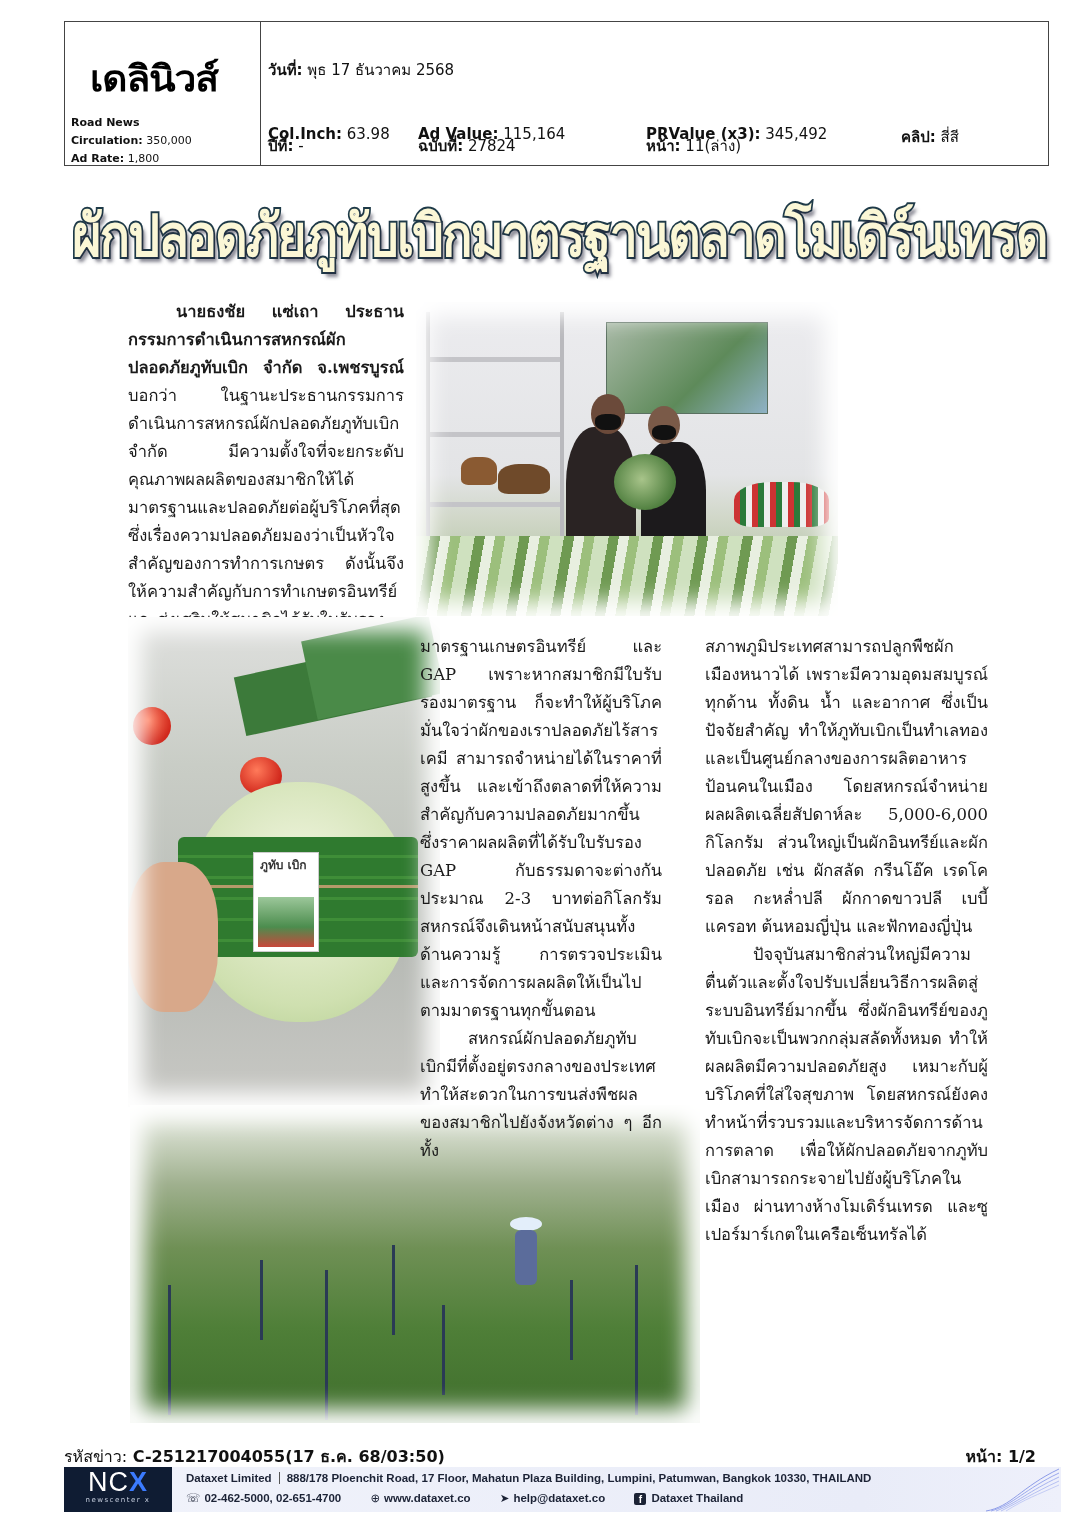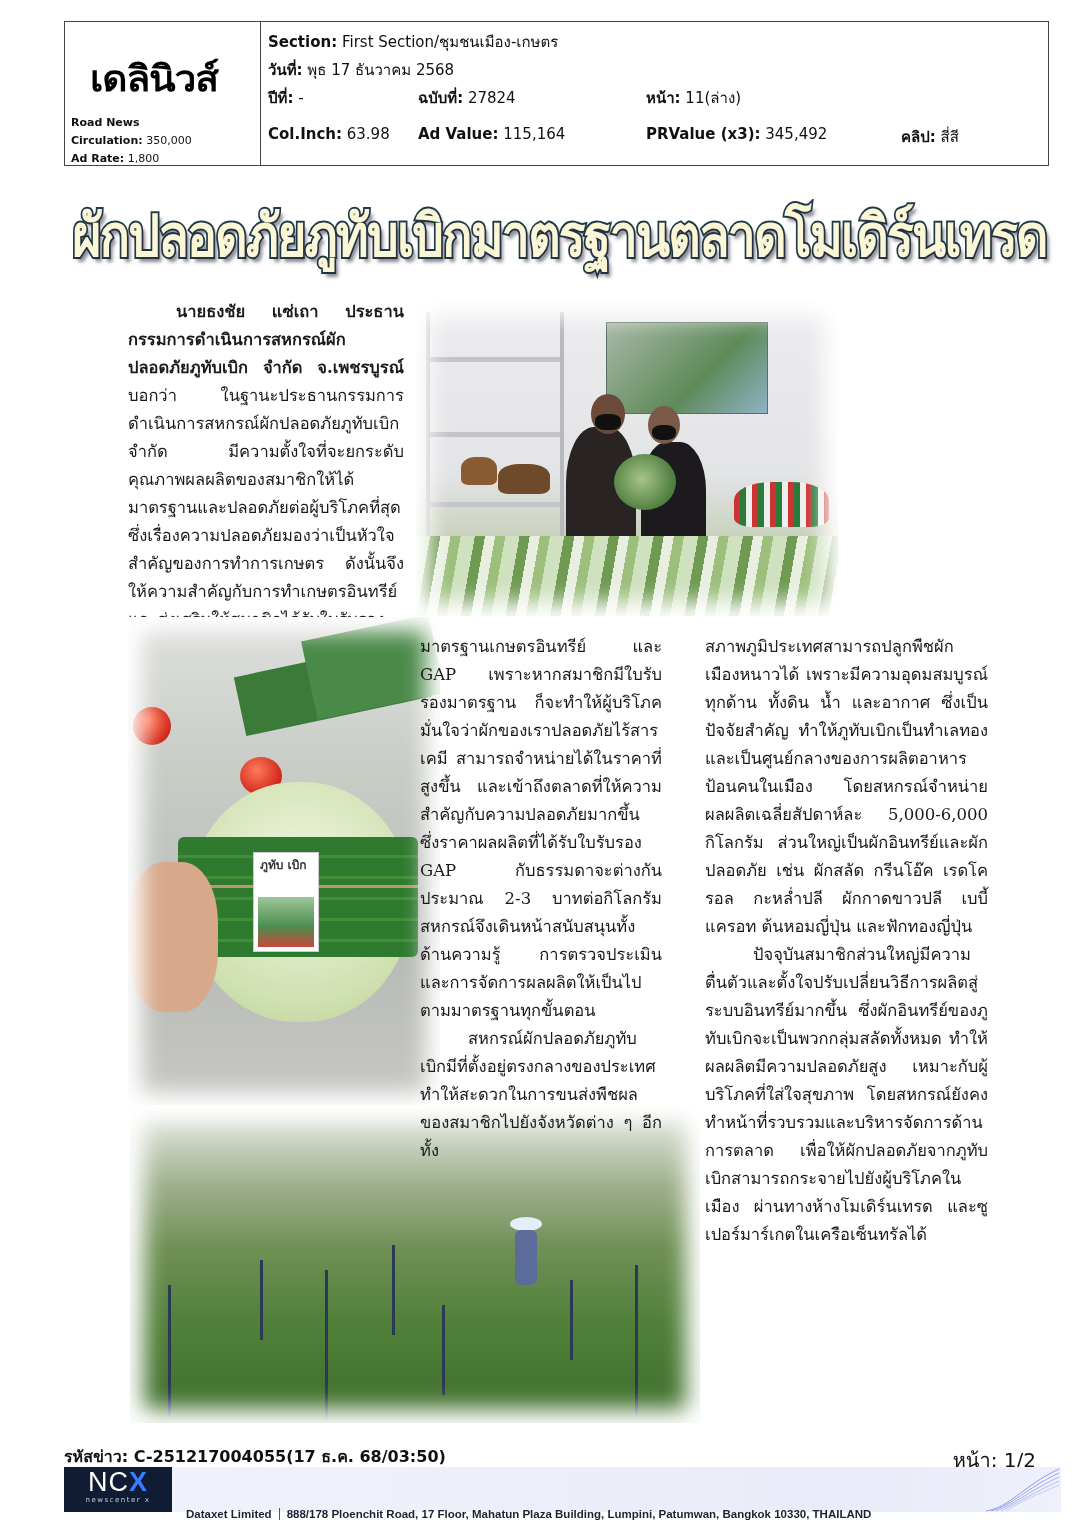--- a/index.html
+++ b/index.html
@@ -60,49 +60,48 @@
   .hand { position: absolute; left: 0; top: 245px; width: 90px; height: 150px; border-radius: 40%; background: #d8a88a; }
   .leaf { position: absolute; background: #3c7a3a; transform: rotate(-12deg); }
 
   
   .post { position: absolute; width: 3px; background: #2a3a55; }
   .farmer { position: absolute; left: 385px; top: 125px; width: 22px; height: 55px; background: #5b6c9b; border-radius: 6px; }
   .farmer-hat { position: absolute; left: 380px; top: 112px; width: 32px; height: 14px; border-radius: 50%; background: #e3eefa; }
 
   
   .code { position: absolute; left: 64px; top: 1444px; font-size: 16px; font-weight: bold; white-space: nowrap; }
-  .code .lbl { font-weight: bold; }
-  .pageno { position: absolute; right: 36px; top: 1444px; font-size: 20px; font-weight: normal; }
+  .code .lbl { font-weight: normal; }
+  .pageno { position: absolute; right: 36px; top: 1444px; font-size: 16px; font-weight: bold; }
   .bar { position: absolute; left: 64px; top: 1467px; width: 997px; height: 45px; background: linear-gradient(90deg,#f1f3fb 0%,#e9ecf8 80%,#eef0fb 100%); }
   .ncx { position: absolute; left: 0; top: 0; width: 108px; height: 45px; background: #0f1c33; color: #fff; text-align: center; }
   .ncx .big { font-family: "Liberation Sans", sans-serif; font-size: 27px; line-height: 30px; letter-spacing: 1px; font-weight: normal; }
   .ncx .big .x { color: #3b7bff; font-weight: bold; }
   .ncx .small { font-size: 7px; letter-spacing: 1.5px; color: #c8d0e0; margin-top: -1px; }
-  .ftxt { position: absolute; left: 122px; font-family: "Liberation Sans", sans-serif; font-size: 11.5px; font-weight: bold; color: #1b2235; white-space: nowrap; margin-top: 36px; }
+  .ftxt { position: absolute; left: 122px; font-family: "Liberation Sans", sans-serif; font-size: 11.5px; font-weight: bold; color: #1b2235; white-space: nowrap; }
   .f1 { top: 5px; } .f2 { top: 24px; }
   .f1 .sep { display: inline-block; width: 1px; height: 12px; background: #555; margin: 0 7px; vertical-align: -2px; }
   .f2 .item { margin-right: 26px; }
   .f2 .ic { font-weight: normal; margin-right: 4px; }
   .fb { display: inline-block; width: 12px; height: 12px; background: #1b2235; color: #fff; font-size: 10px; text-align: center; line-height: 13px; border-radius: 2px; margin-right: 5px; vertical-align: -1px; }
   .wave { position: absolute; right: 0; top: 0; width: 80px; height: 45px; }
 </style>
 </head>
 <body>
 
 <div class="hdr">
   <div class="hdr-left">
     <div class="logo">เดลินิวส์</div>
     <div class="meta m1"><b>Road News</b></div>
     <div class="meta m2"><b>Circulation:</b> <span>350,000</span></div>
     <div class="meta m3"><b>Ad Rate:</b> <span>1,800</span></div>
   </div>
   <div class="hdr-right">
-    <div class="hr-row r1"><b>Section:</b> <span>First Section/ชุมชนเมือง-เกษตร</span></div>
     <div class="hr-row r2"><b>วันที่:</b> <span>พุธ 17 ธันวาคม 2568</span></div>
-    <div class="hr-row r3" style="width:780px;">
+    <div class="hr-row r3" style="width:780px;margin-top:48px;">
       <span><b>ปีที่:</b> <span>-</span></span>
       <span class="col2"><b>ฉบับที่:</b> <span>27824</span></span>
       <span class="col3"><b>หน้า:</b> <span>11(ล่าง)</span></span>
     </div>
     <div class="hr-row r4" style="width:780px;">
       <span><b>Col.Inch:</b> <span>63.98</span></span>
       <span class="col2"><b>Ad Value:</b> <span>115,164</span></span>
       <span class="col3"><b>PRValue (x3):</b> <span>345,492</span></span>
       <span class="col4"><b>คลิป:</b> <span>สี่สี</span></span>
     </div>

